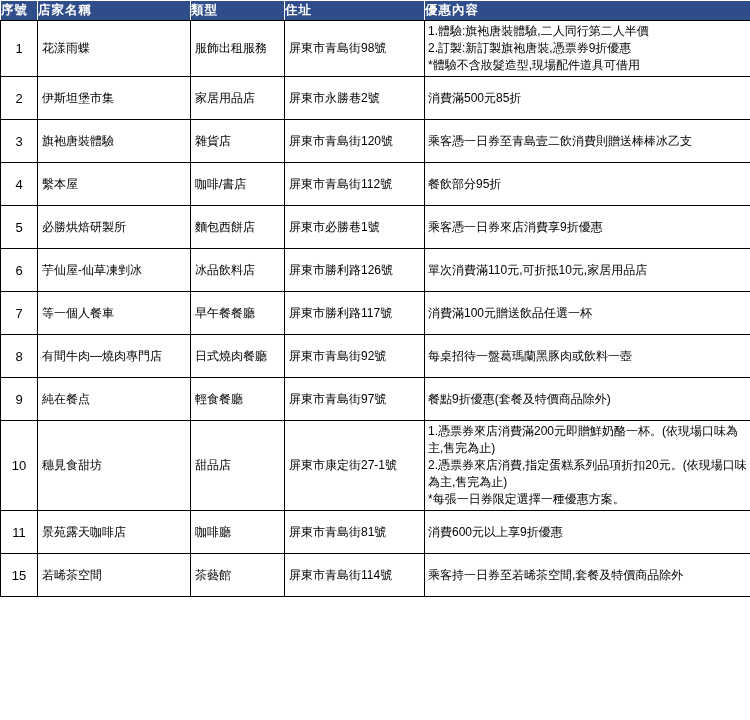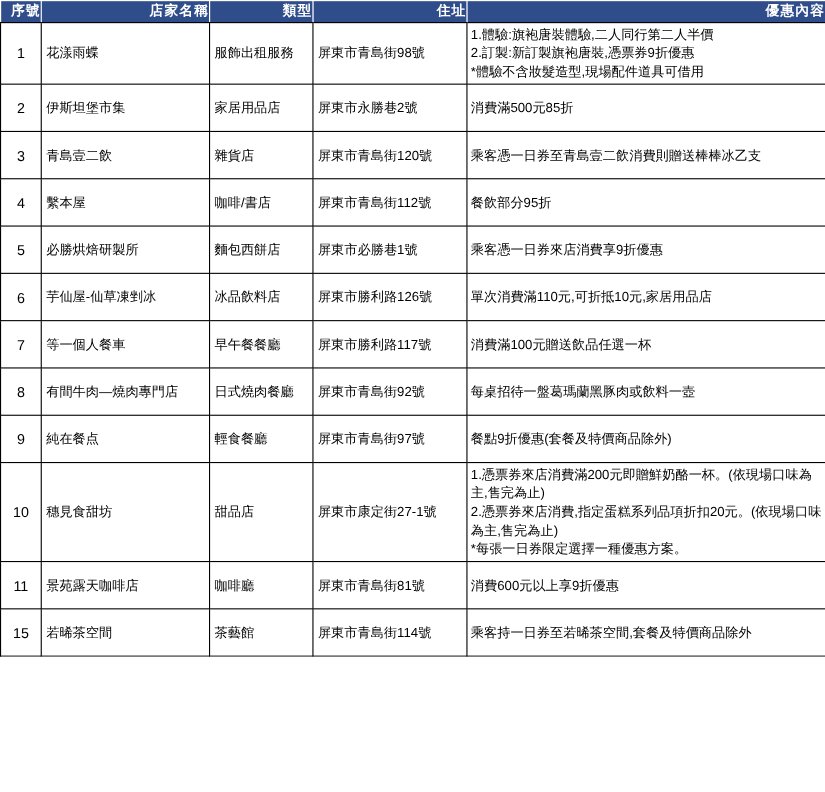--- a/index.html
+++ b/index.html
@@ -22,21 +22,21 @@
   col.c-offer{width:326px;}
   thead th{
     background:var(--header-bg);
     color:var(--header-text);
     font-size:12.5px;
     font-weight:bold;
     height:17px;
     padding:1px 0;
     border:1px solid #FFFFFF;
     border-bottom:1px solid var(--border);
-    text-align:right;
+    text-align:left;
     letter-spacing:1px;
   }
   tbody td{
     border:1px solid var(--border);
     color:var(--text);
     font-size:12px;
     line-height:17px;
     vertical-align:middle;
     padding:2px 4px;
     height:38px;
@@ -87,21 +87,21 @@
         <td class="no">2</td>
         <td>伊斯坦堡市集</td>
         <td>家居用品店</td>
         <td>屏東市永勝巷2號</td>
         <td class="offer">
           <div class="para">消費滿500元85折</div>
         </td>
       </tr>
       <tr>
         <td class="no">3</td>
-        <td>青島壹二飲</td>
+        <td>旗袍唐裝體驗</td>
         <td>雜貨店</td>
         <td>屏東市青島街120號</td>
         <td class="offer">
           <div class="para">乘客憑一日券至青島壹二飲消費則贈送棒棒冰乙支</div>
         </td>
       </tr>
       <tr>
         <td class="no">4</td>
         <td>繫本屋</td>
         <td>咖啡/書店</td>

